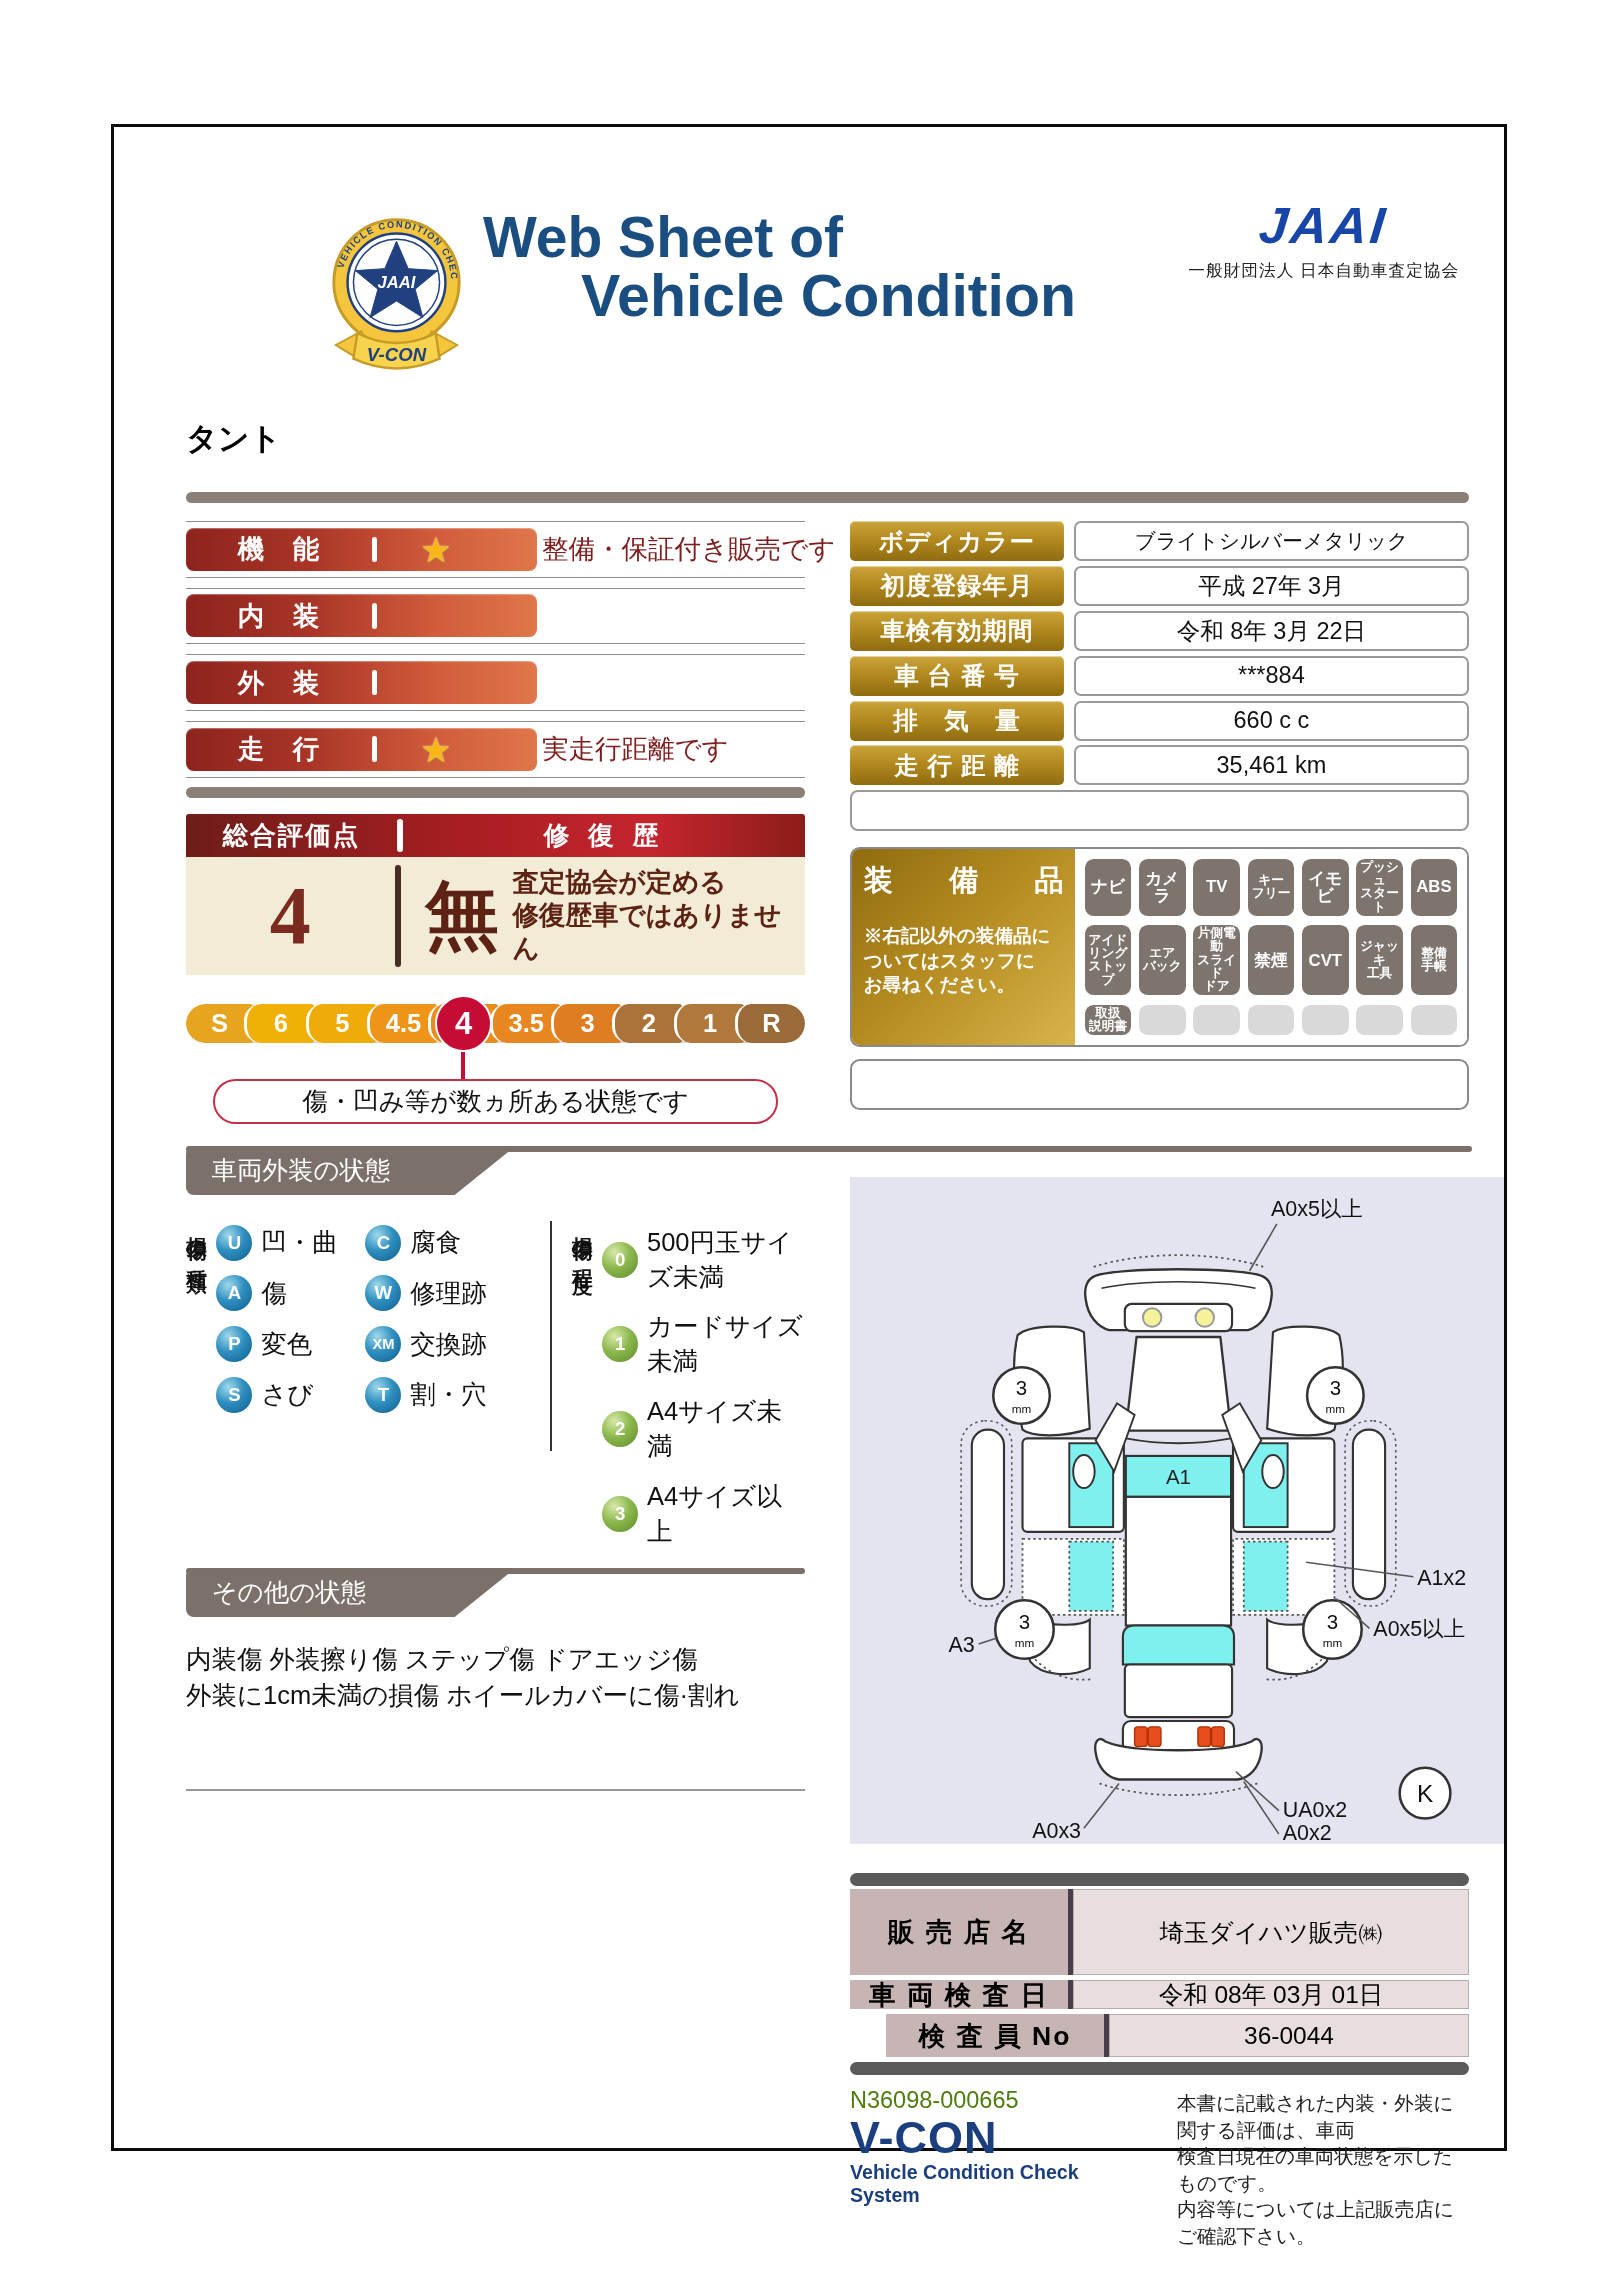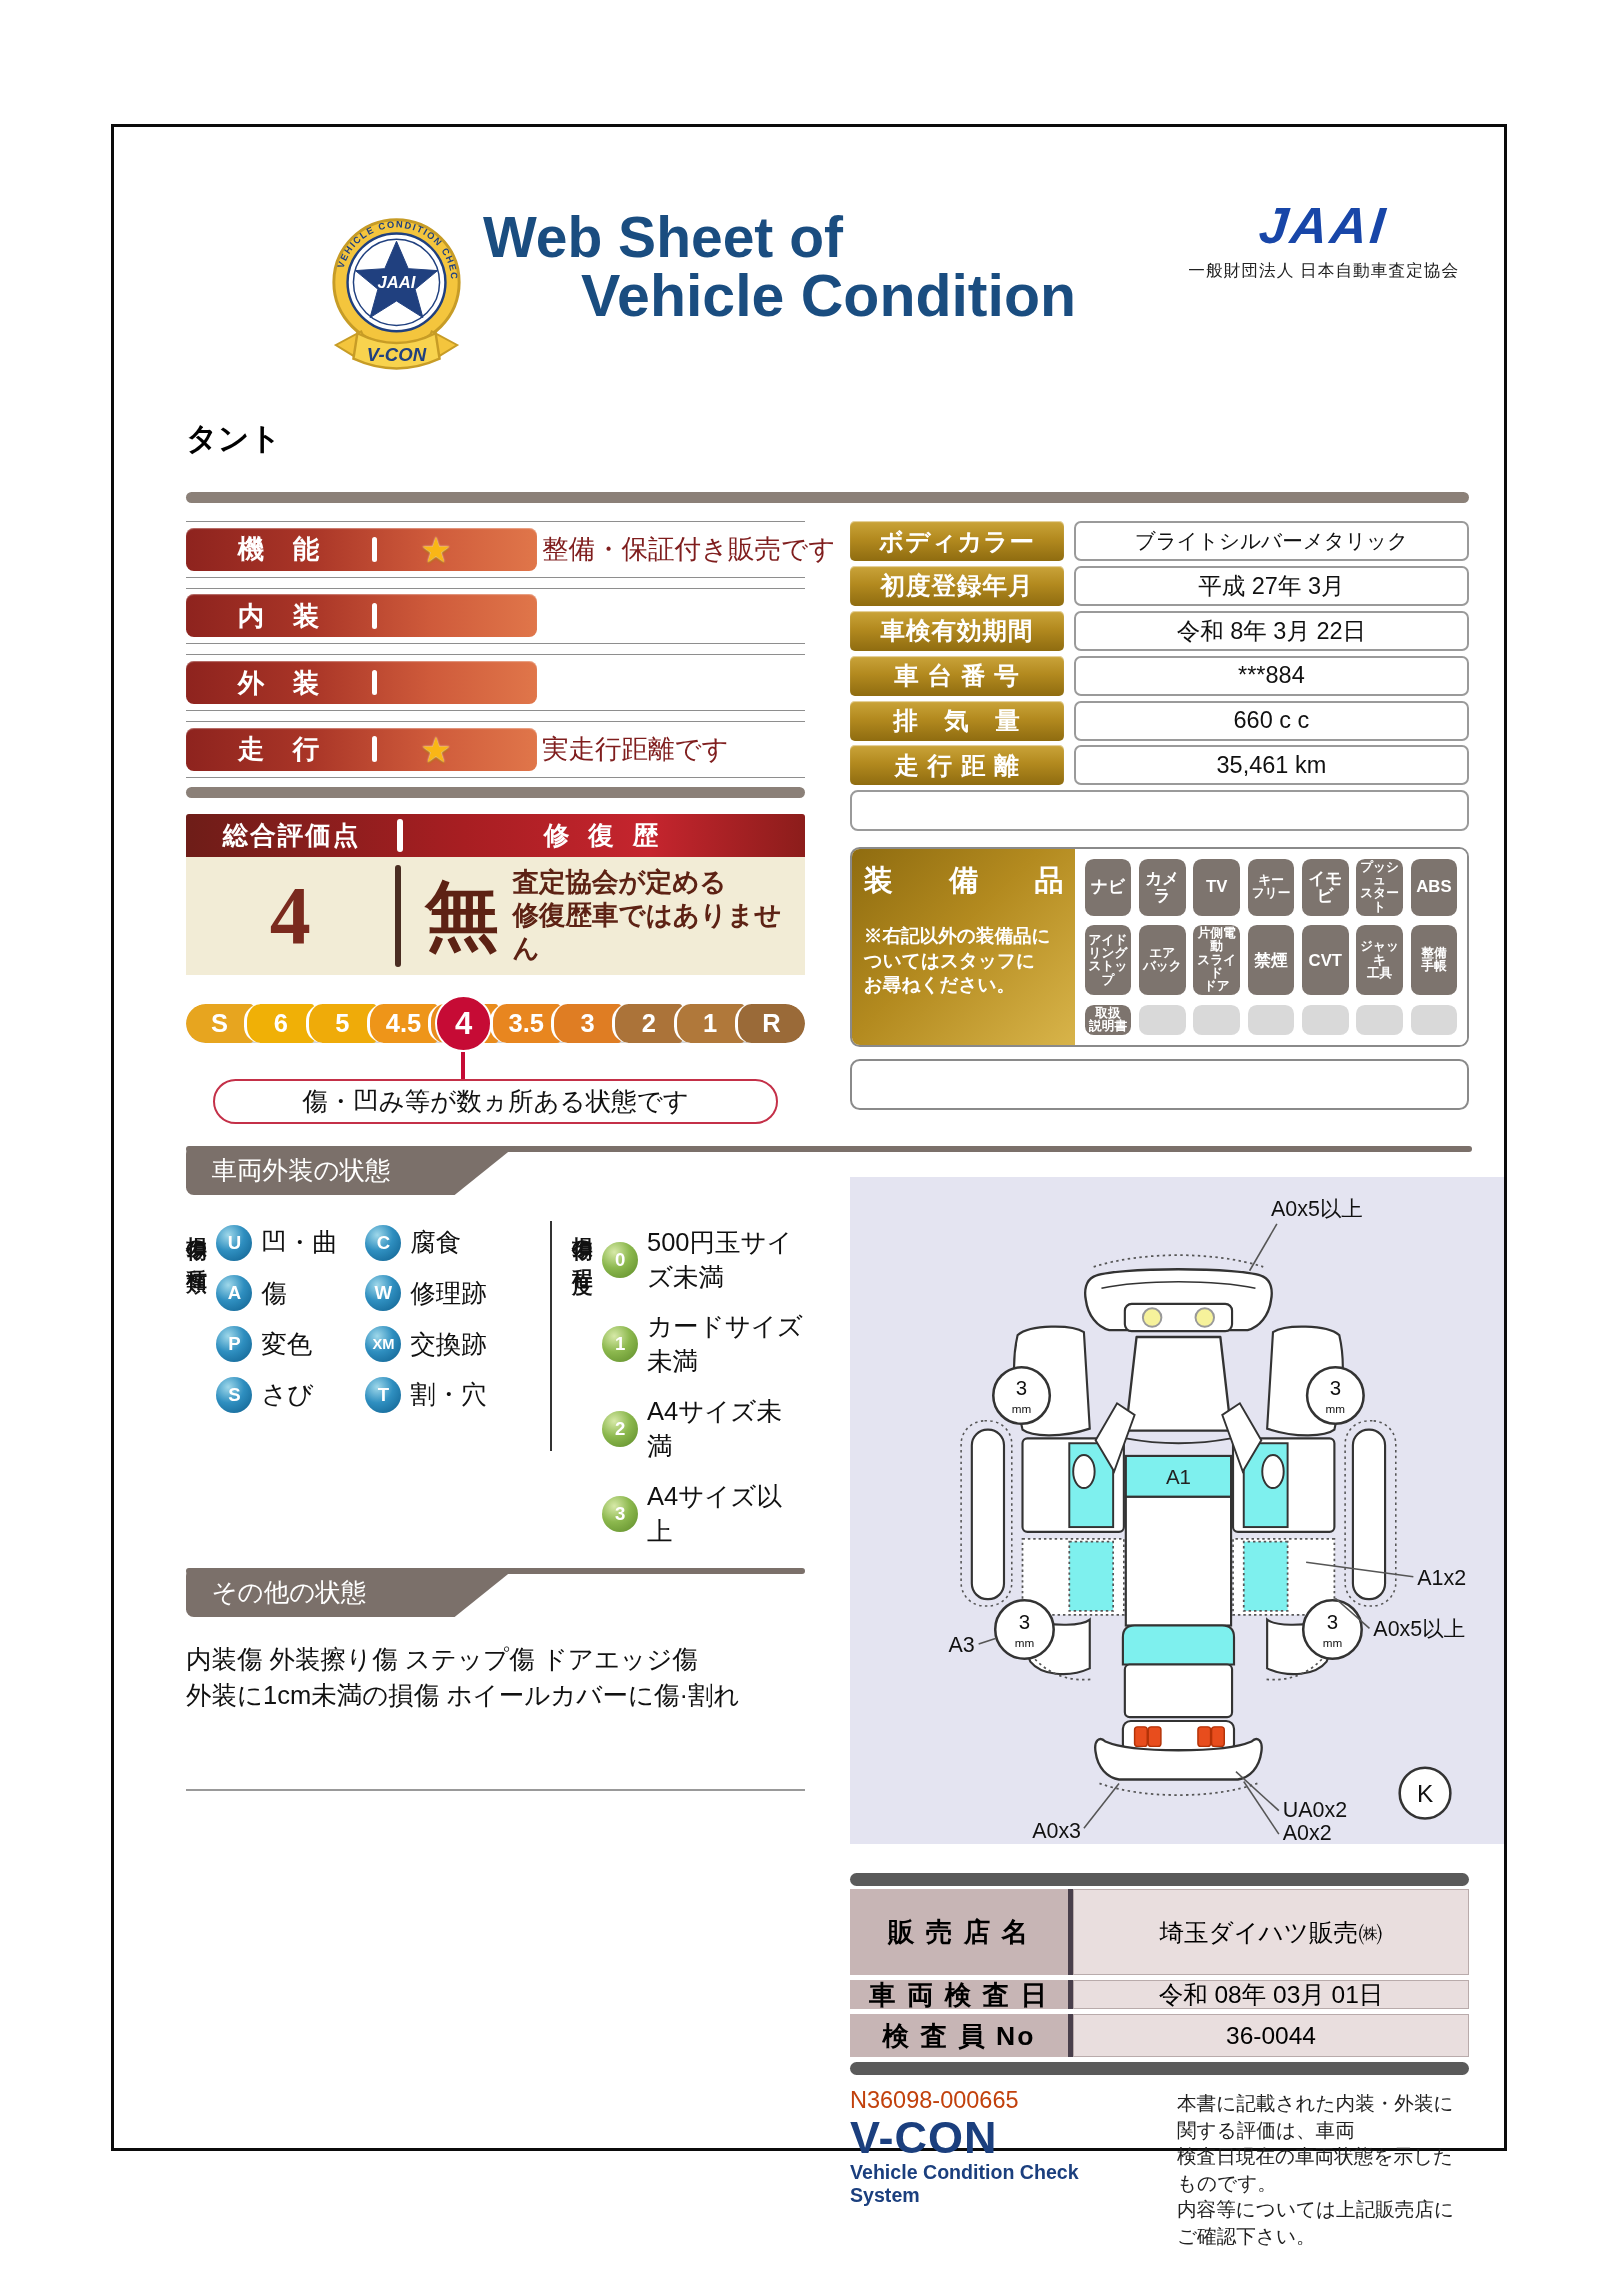--- a/index.html
+++ b/index.html
@@ -105,25 +105,25 @@
   .diagram svg { display:block; }
   .dg-label { font-size:22px; fill:#111; font-weight:normal; }
 
   
   .dealer { margin-top:29px; }
   .bar-dark { height:12.7px; background:#5a5a5a; border-radius:6.9px; }
   .dealer-rows { margin:3.9px 0; }
   .d-row { display:flex; margin-bottom:4.9px; }
   .d-label { width:223px; flex:none; background:#c7b5b5; border-right:5.9px solid #493f4b; display:flex; align-items:center; justify-content:center; font-weight:bold; font-size:26.5px; letter-spacing:2px; color:#000; }
   .d-value { flex:1; background:#e9dede; display:flex; align-items:center; justify-content:center; font-size:24.5px; color:#000; border:1px solid #b9abab; }
-  .d-row.h1 { height:86px; } .d-row.h2 { height:29px; } .d-row.h3 { height:43px; }
+  .d-row.h1 { height:86px; } .d-row.h2 { height:29px; } .d-row.h3 { height:43px;margin-left:36px; }
 
   .footer { display:flex; margin-top:11.8px; }
   .f-left { width:294px; flex:none; }
-  .f-serial { font-size:23.5px; color:#c2410c; }
+  .f-serial { font-size:23.5px; color:#4d7c0f; }
   .f-vcon { font-size:45px; font-weight:bold; color:#1b3f7e; line-height:1.05; letter-spacing:1px; }
   .f-vcon-sub { font-size:19.6px; font-weight:bold; color:#1b3f7e; }
   .f-disc { margin-left:33px; font-size:19.6px; color:#222; line-height:1.35; white-space:pre-line; padding-top:3.9px; }
 </style>
 </head>
 <body>
 
 <div class="sheet">
 
   <div class="hdr">

